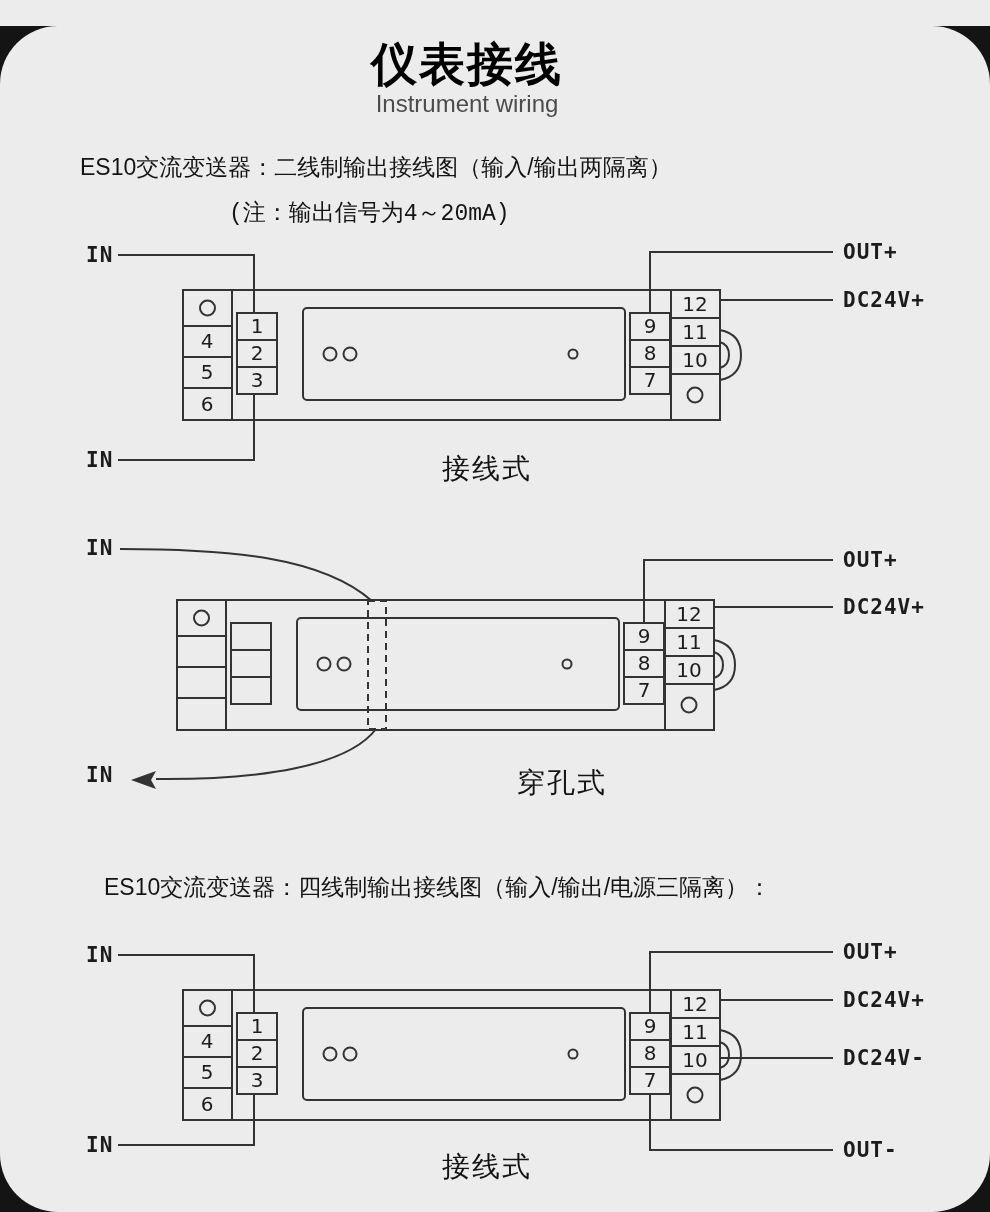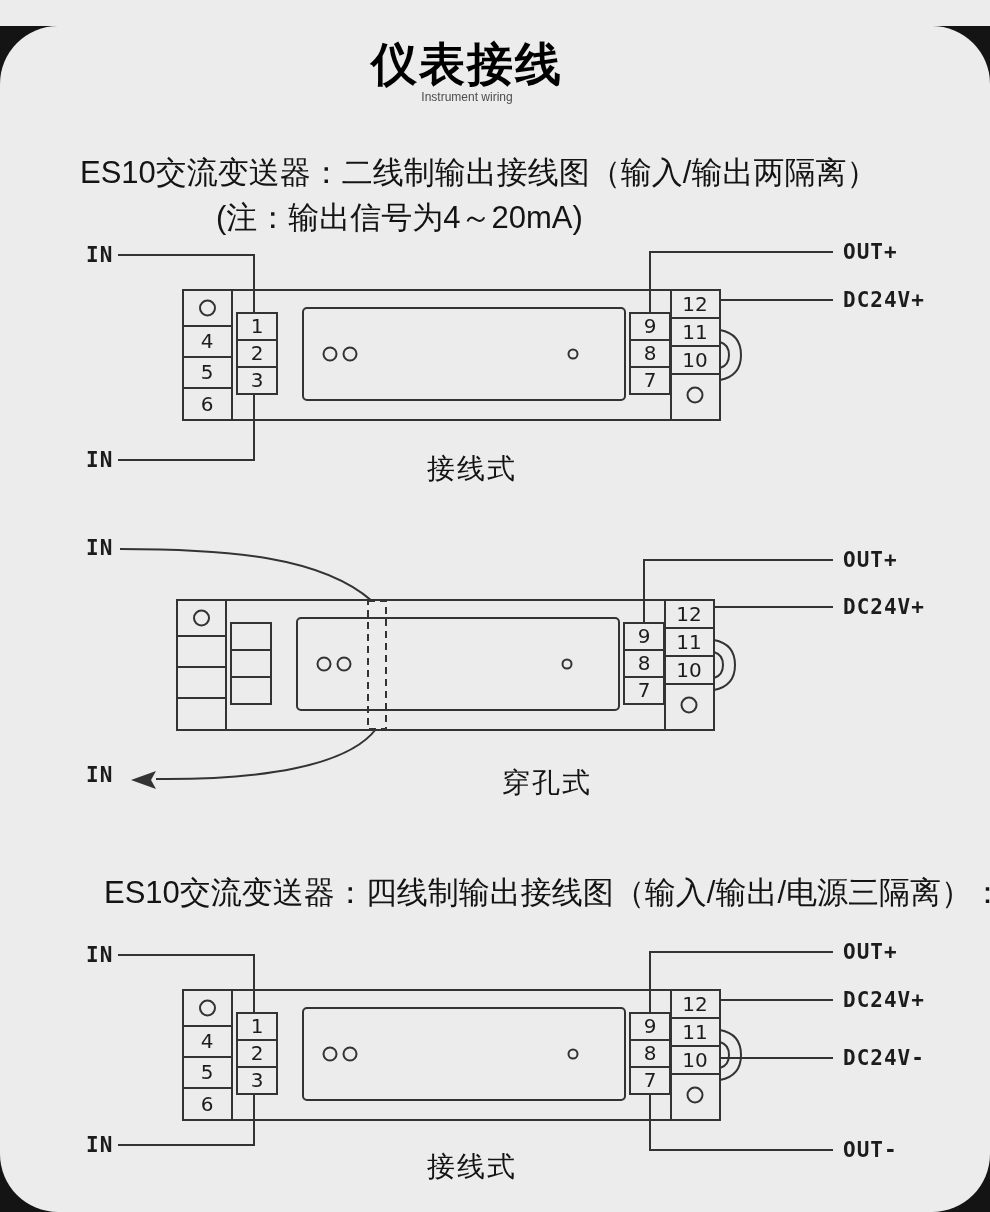--- a/index.html
+++ b/index.html
@@ -5,28 +5,28 @@
   * { margin:0; padding:0; box-sizing:border-box; }
   html,body { background:#141414; }
   body { font-family:"Liberation Sans","DejaVu Sans",sans-serif; }
   .page { position:relative; width:990px; height:1212px; background:#141414; overflow:hidden; }
   .card { position:absolute; left:0; top:26px; width:990px; height:1186px; background:#ececec; border-radius:58px; }
   .top-strip { position:absolute; left:0; top:0; width:990px; height:26px; background:#ececec; }
 
   .page-title { position:absolute; top:34px; left:0; width:934px; text-align:center;
                 font-size:46px; font-weight:700; color:#000; letter-spacing:2px; }
   .subtitle   { position:absolute; top:90px; left:0; width:934px; text-align:center;
-                font-size:12px; color:#4c4c4c; }
+                font-size:24px; color:#4c4c4c; }
 
-  .sec-heading { position:absolute; font-size:31px; color:#141414; white-space:nowrap; }
+  .sec-heading { position:absolute; font-size:23px; color:#141414; white-space:nowrap; }
   #h1a { left:80px;  top:152px; }
-  #h1b { left:216px; top:197px; }
+  #h1b { left:229px; top:197px;font-family:Liberation Mono, monospace; }
   #h2  { left:80px;  top:872px;margin-left:24px; }
 
-  .caption { position:absolute; left:352px; width:240px; text-align:center;
+  .caption { position:absolute; left:367px; width:240px; text-align:center;
              font-size:28px; color:#141414; letter-spacing:2px; }
   #cap1 { top:450px; }
   #cap2 { top:764px;text-align:right; }
   #cap3 { top:1148px; }
 
   .diagram-layer { position:absolute; left:0; top:0; }
   .wire { fill:none; stroke:#333; stroke-width:2; }
   .dashed { stroke-dasharray:7 5; }
   text.tnum { font:20px "DejaVu Sans", sans-serif; fill:#1c1c1c;
               text-anchor:middle; dominant-baseline:central; }

